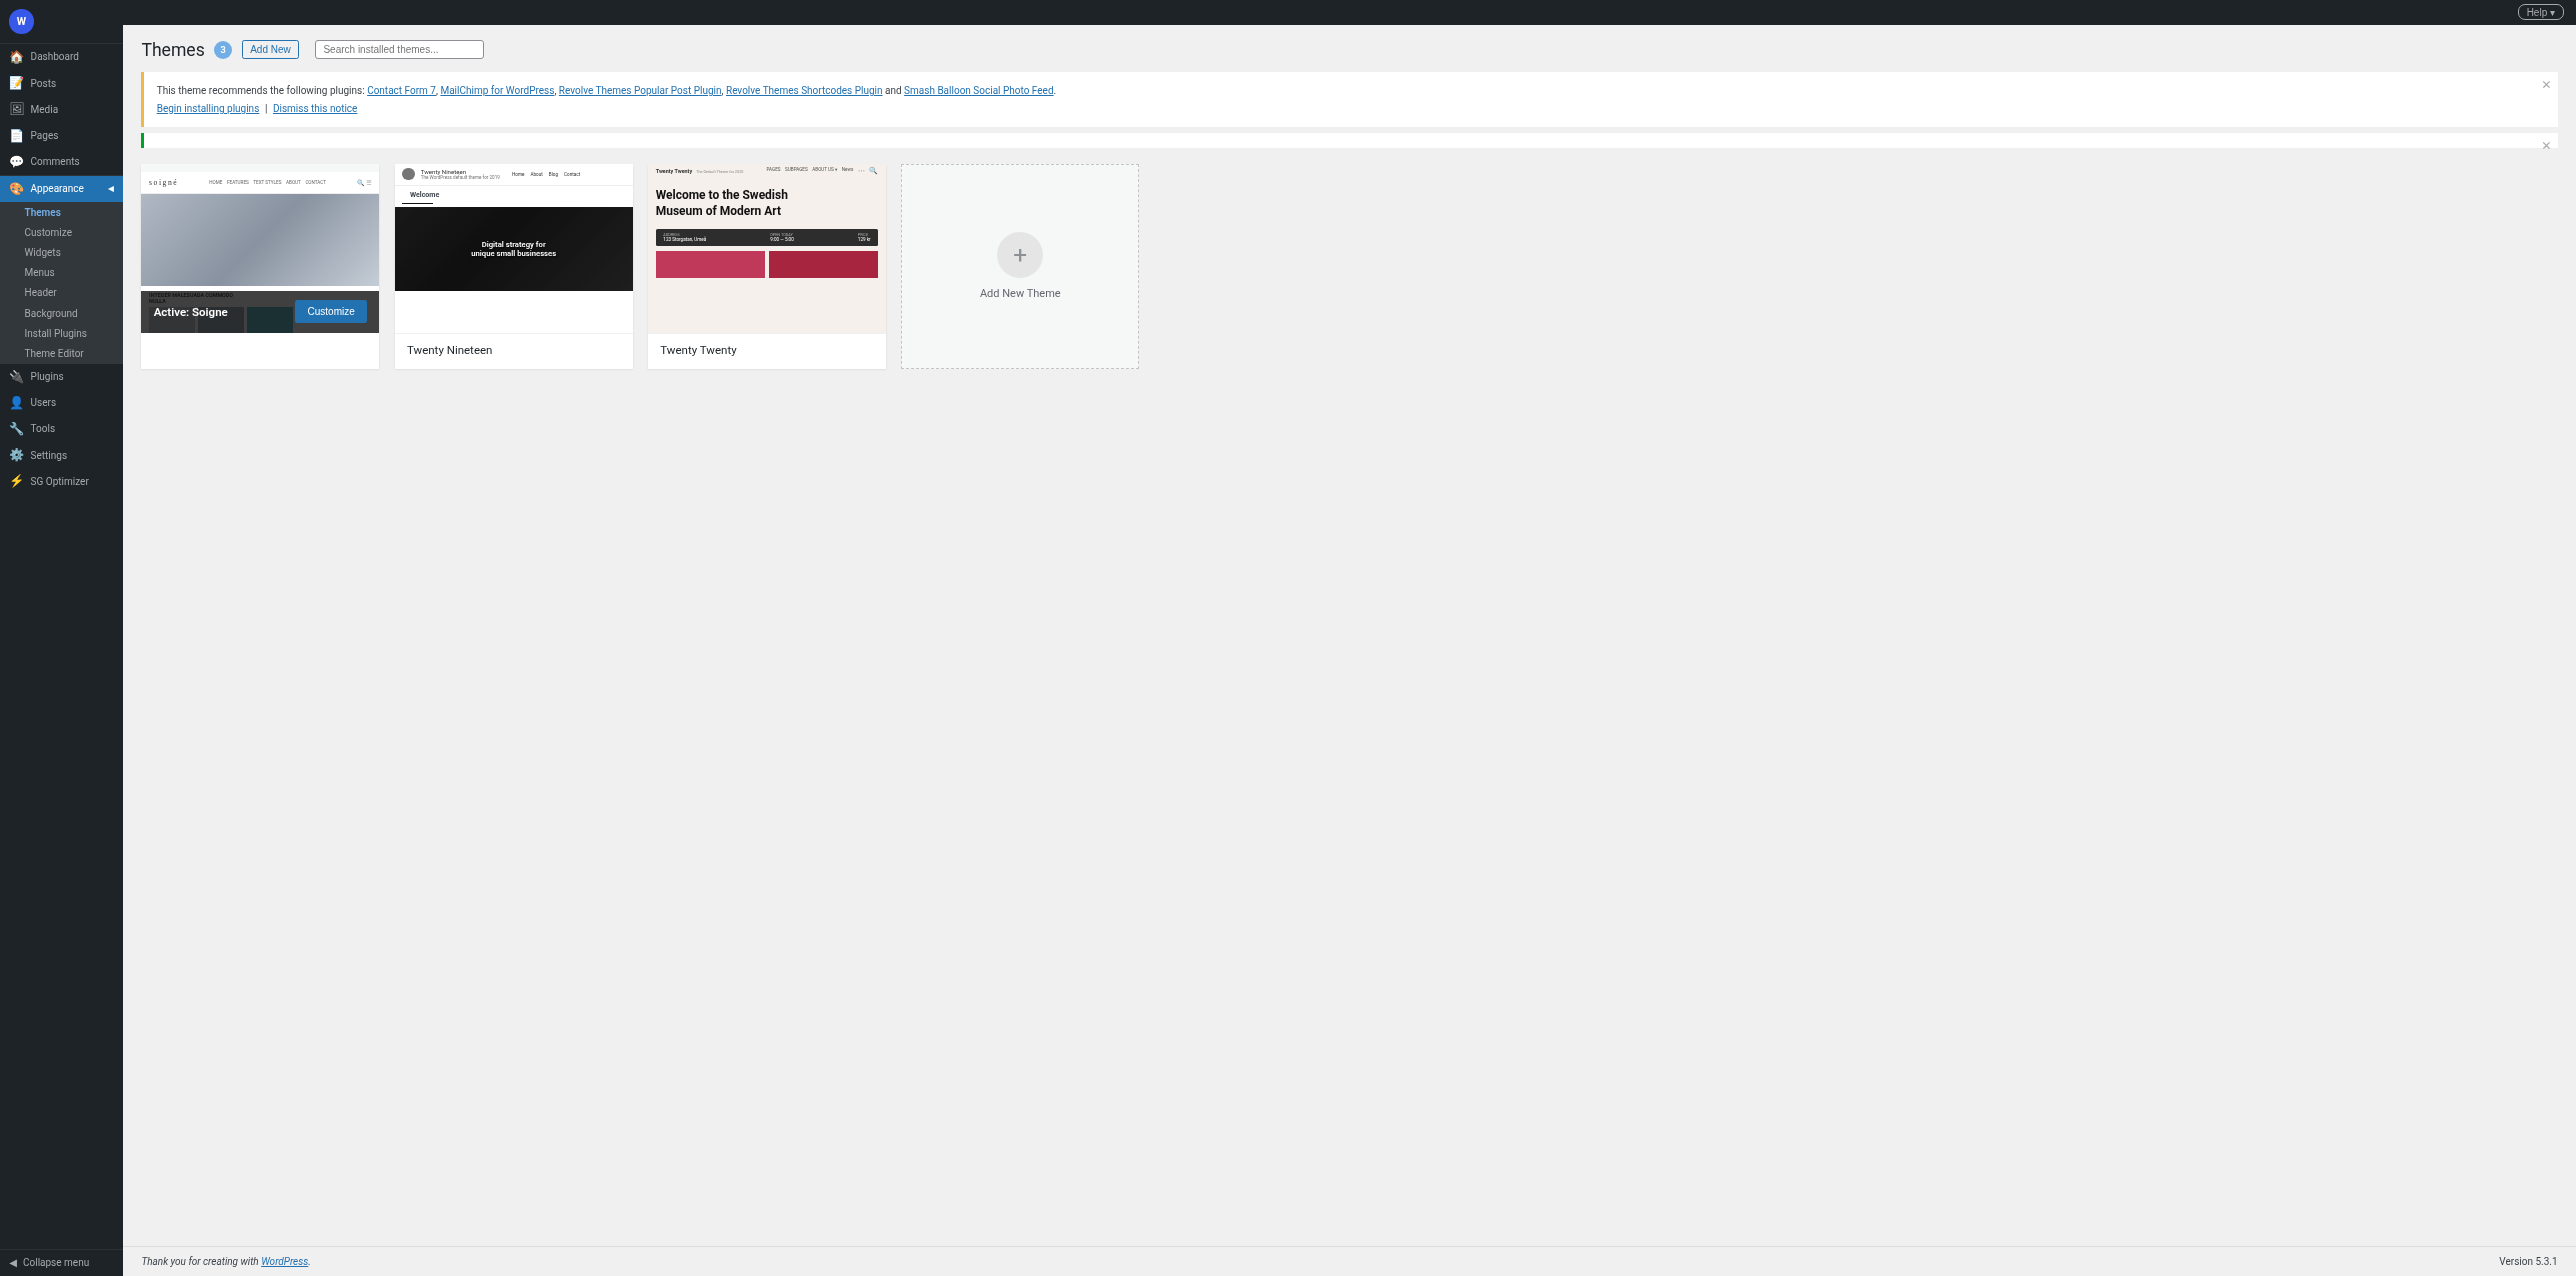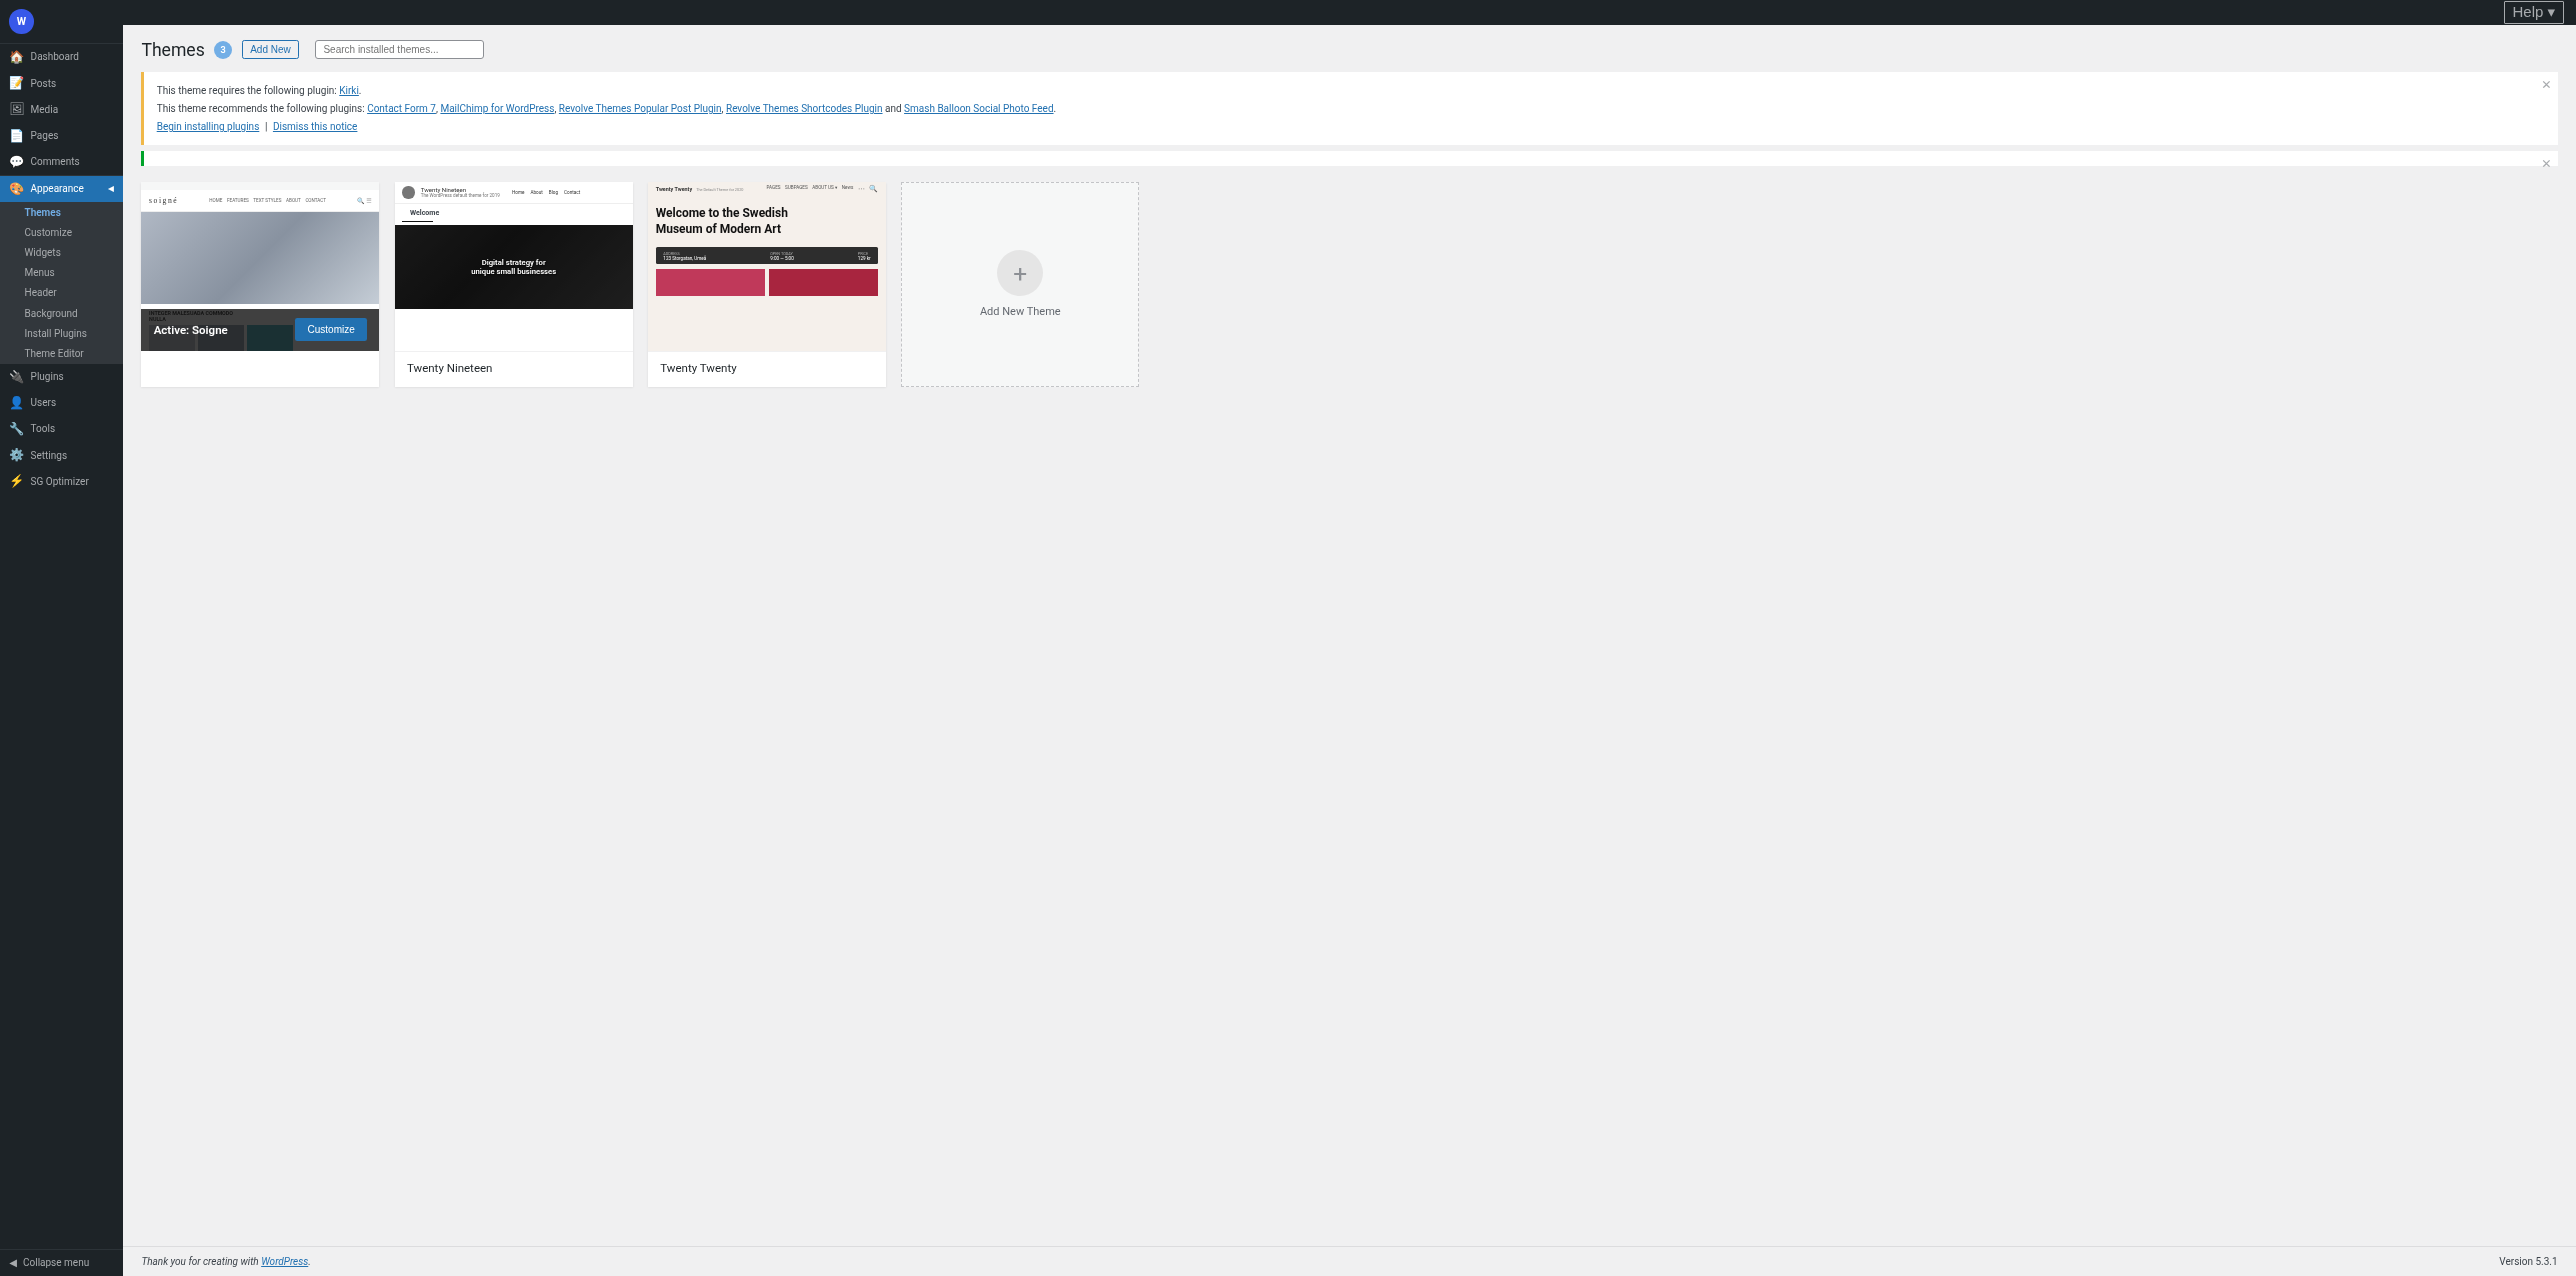--- a/index.html
+++ b/index.html
@@ -83,23 +83,23 @@
       display: flex;
       align-items: center;
       justify-content: flex-end;
       padding: 0 12.3px;
     }
     .help-btn {
       background: transparent;
       border: 0.8px solid #a7aaad;
       color: #a7aaad;
       padding: 1.5px 7.7px;
-      font-size: 15px;
-      cursor: pointer;
-      border-radius: 1px;
+      font-size: 10px;
+      cursor: pointer;
+      border-radius: 7px;
     }
 
     #content-area {
       flex: 1;
       overflow-y: auto;
       padding: 15.3px 18.4px;
     }
 
     
     .page-header {
@@ -459,23 +459,20 @@
 
     <div class="page-header">
       <h1 class="page-title">Themes</h1>
       <div class="theme-count-badge">3</div>
       <button class="add-new-btn">Add New</button>
       <input class="search-input" type="text" placeholder="Search installed themes..." style="">
     </div>
 
     <div class="notice notice-warning">
       <p>
-        This theme requires the following plugin: <a href="#">Kirki</a>.
-      </p>
-      <p>
         This theme recommends the following plugins:
         <a href="#">Contact Form 7</a>,
         <a href="#">MailChimp for WordPress</a>,
         <a href="#">Revolve Themes Popular Post Plugin</a>,
         <a href="#">Revolve Themes Shortcodes Plugin</a>
         and <a href="#">Smash Balloon Social Photo Feed</a>.
       </p>
       <p>
         <a href="#">Begin installing plugins</a>
         <span class="pipe-sep">|</span>

